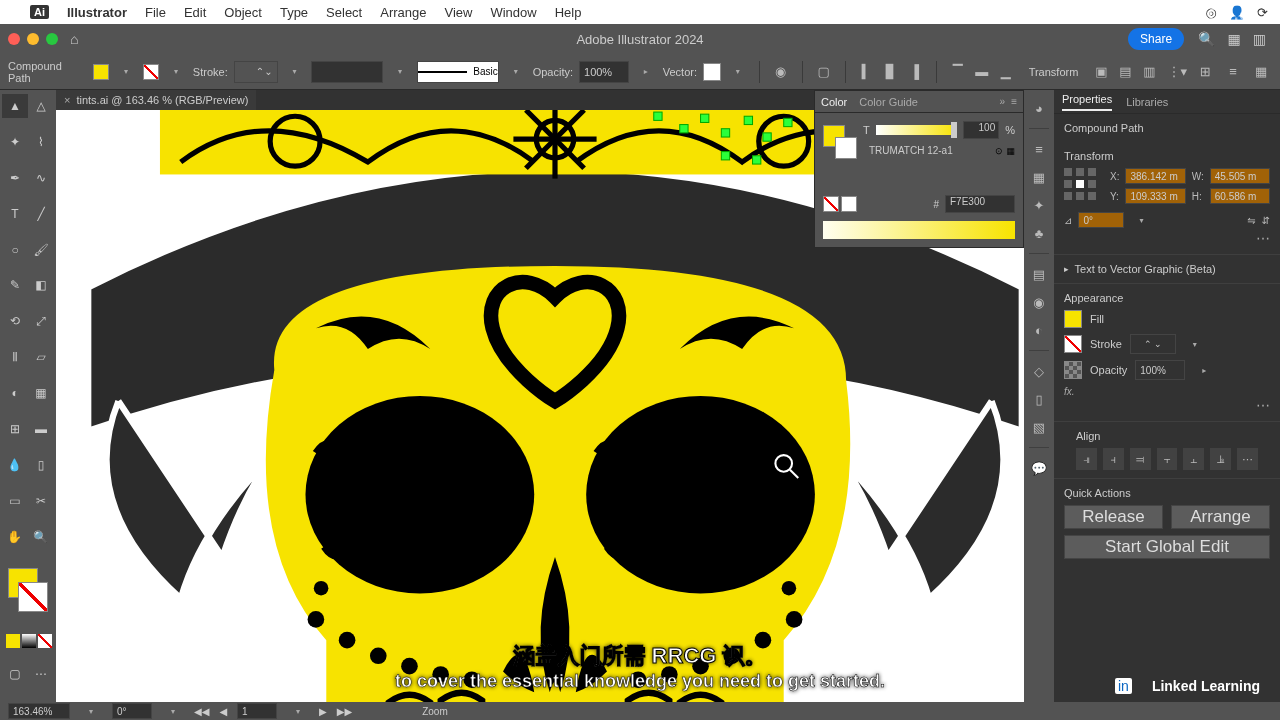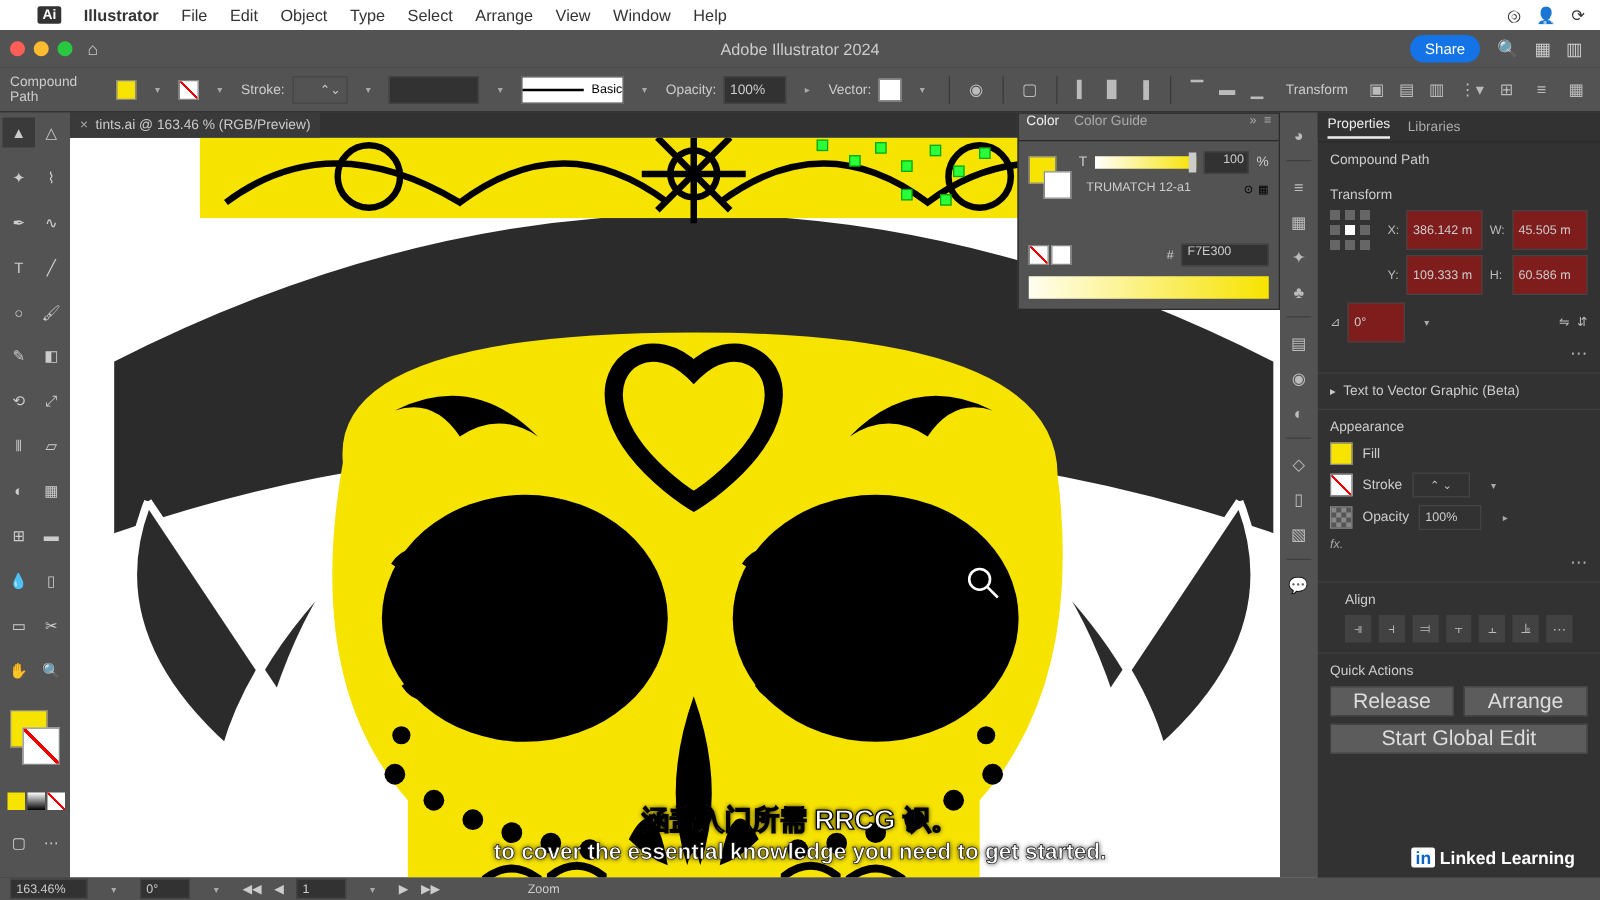--- a/index.html
+++ b/index.html
@@ -43,21 +43,21 @@
 .mini-sw{display:flex;gap:2px;margin:2px 4px}
 .mini-sw div{width:14px;height:14px}
 .tab-strip{position:absolute;top:90px;left:56px;height:20px;background:#3a3a3a;display:flex;align-items:center;padding:0 8px;font-size:11px;color:#ccc;z-index:5}
 .tab-x{margin-right:6px;color:#aaa}
 .canvas-wrap{flex:1;background:#262626;position:relative;overflow:hidden;margin-top:20px}
 .canvas-art{position:absolute;left:0;top:0;right:0;bottom:0}
 .right-rail{position:absolute;right:226px;top:0;width:30px;background:#535353;height:100%;display:flex;flex-direction:column;align-items:center;gap:4px;padding-top:6px}
 .rail-ic{width:24px;height:24px;display:flex;align-items:center;justify-content:center;color:#bbb;font-size:13px}
 .rail-sep{height:1px;width:20px;background:#3f3f3f;margin:4px 0}
 .color-panel{position:absolute;right:256px;top:0;width:210px;background:#535353;border:1px solid #2a2a2a;z-index:10}
-.panel-tabs{height:22px;display:flex;align-items:flex-start;padding:0 6px;gap:12px;font-size:11px;color:#aaa;border-bottom:1px solid #2a2a2a}
+.panel-tabs{height:22px;display:flex;align-items:center;padding:0 6px;gap:12px;font-size:11px;color:#aaa;border-bottom:1px solid #2a2a2a}
 .panel-tabs .active{color:#eee}
 .panel-tabs .rt{margin-left:auto;display:flex;gap:6px;font-size:10px}
 .color-body{padding:8px}
 .tint-row{display:flex;align-items:center;gap:6px;font-size:11px;color:#ccc}
 .tint-slider{flex:1;height:10px;background:linear-gradient(to right,#fff,#f7e300);position:relative}
 .tint-slider .thumb{position:absolute;right:0;top:-3px;width:6px;height:16px;background:#ccc}
 .tint-val{width:36px;height:18px;background:#323232;border:1px solid #444;text-align:right;padding-right:3px;font-size:10px}
 .color-proxy2{width:34px;height:34px;position:relative;margin-top:4px}
 .color-proxy2 .f{position:absolute;left:0;top:0;width:22px;height:22px;background:#f7e300;border:1px solid #888}
 .color-proxy2 .s{position:absolute;right:0;bottom:0;width:22px;height:22px;background:#fff;border:1px solid #888}
@@ -69,21 +69,21 @@
 .sw-row .n::after{content:"";position:absolute;inset:0;background:linear-gradient(to top right,transparent 46%,#e00 46%,#e00 54%,transparent 54%)}
 .sw-row .w{width:16px;height:16px;background:#fff;border:1px solid #888}
 .spectrum{height:18px;margin-top:8px;background:linear-gradient(to right,#fffef0,#f7e300)}
 .props{width:226px;padding:0;display:flex;flex-direction:column}
 .props-tabs{height:24px;display:flex;align-items:center;padding:0 8px;gap:14px;font-size:11px;color:#aaa;border-bottom:1px solid #2a2a2a}
 .props-tabs .active{color:#eee;border-bottom:2px solid #eee;padding-bottom:4px}
 .sec{padding:8px 10px;border-bottom:1px solid #3f3f3f}
 .sec-title{font-size:11px;color:#ccc;margin-bottom:6px}
 .sel-type{font-size:11px;color:#ccc;padding:8px 10px}
 .xywh{display:grid;grid-template-columns:auto 1fr auto 1fr;gap:4px 6px;font-size:10px;color:#bbb;align-items:center}
-.num-in{height:32px;background:#7f1d1d;border:1px solid #444;color:#ccc;padding:0 4px;font-size:10px;display:flex;align-items:center}
+.num-in{height:16px;background:#a16207;border:1px solid #444;color:#ccc;padding:0 4px;font-size:10px;display:flex;align-items:center}
 .anchors{width:34px;height:34px;display:grid;grid-template-columns:repeat(3,1fr);grid-template-rows:repeat(3,1fr);gap:2px;margin-right:6px}
 .anchors div{background:#666;width:8px;height:8px}
 .rot-row{display:flex;align-items:center;gap:6px;margin-top:6px;font-size:10px;color:#bbb}
 .ttvg{padding:8px 10px;font-size:11px;color:#ccc;display:flex;align-items:center;border-bottom:1px solid #3f3f3f}
 .ttvg .chev{margin-right:6px;font-size:9px}
 .app-row{display:flex;align-items:center;gap:8px;font-size:11px;color:#ccc;margin-bottom:6px}
 .app-sw{width:18px;height:18px;border:1px solid #888}
 .stroke-dd{width:46px;height:20px;background:#323232;border:1px solid #444;display:flex;align-items:center;justify-content:center;font-size:9px}
 .opacity-val{width:50px;height:20px;background:#323232;border:1px solid #444;padding-left:4px;font-size:10px;display:flex;align-items:center}
 .fx{font-size:10px;color:#aaa;font-style:italic;margin-top:4px}
@@ -93,21 +93,21 @@
 .align-row .ab{width:22px;height:22px;background:#424242;display:flex;align-items:center;justify-content:center;color:#bbb;font-size:11px}
 .qa{padding:8px 10px}
 .qa-row{display:flex;gap:8px;margin-bottom:6px}
 .qa-btn{flex:1;height:24px;background:#5c5c5c;border:1px solid #444;display:flex;align-items:center;justify-content:center;font-size:17px;color:#ddd}
 .status{position:absolute;bottom:0;left:0;right:0;height:18px;background:#535353;display:flex;align-items:center;padding:0 8px;font-size:10px;color:#ccc;gap:10px}
 .status .zoom{width:62px;height:16px;background:#323232;border:1px solid #444;display:flex;align-items:center;padding-left:4px}
 .subtitle{position:absolute;bottom:28px;left:50%;transform:translateX(-50%);text-align:center;z-index:50;pointer-events:none}
 .sub-zh{color:#fff;font-size:22px;font-weight:700;-webkit-text-stroke:1px #000;text-shadow:0 0 4px #000}
 .sub-en{color:#fff;font-size:18px;font-weight:600;-webkit-text-stroke:.5px #000;text-shadow:0 0 4px #000}
 .linkedin{position:absolute;bottom:26px;right:20px;color:#fff;font-size:14px;font-weight:600;z-index:50}
-.linkedin .in{background:#fff;color:#0a66c2;padding:0 3px;border-radius:2px;font-weight:700;margin-right:4px}
+.linkedin .in{background:#fff;color:#0a66c2;padding:0 3px;border-radius:2px;font-weight:400;margin-right:20px}
 .watermark{position:absolute;top:6px;right:20px;color:rgba(255,255,255,.6);font-weight:700;font-size:16px;letter-spacing:1px;z-index:60}
 </style>
 </head>
 <body>
 
 <div class="mac-menubar">
   <span class="apple"></span>
   <span class="ai-badge">Ai</span>
   <span class="app-name menu-item">Illustrator</span>
   <span class="menu-item">File</span>

